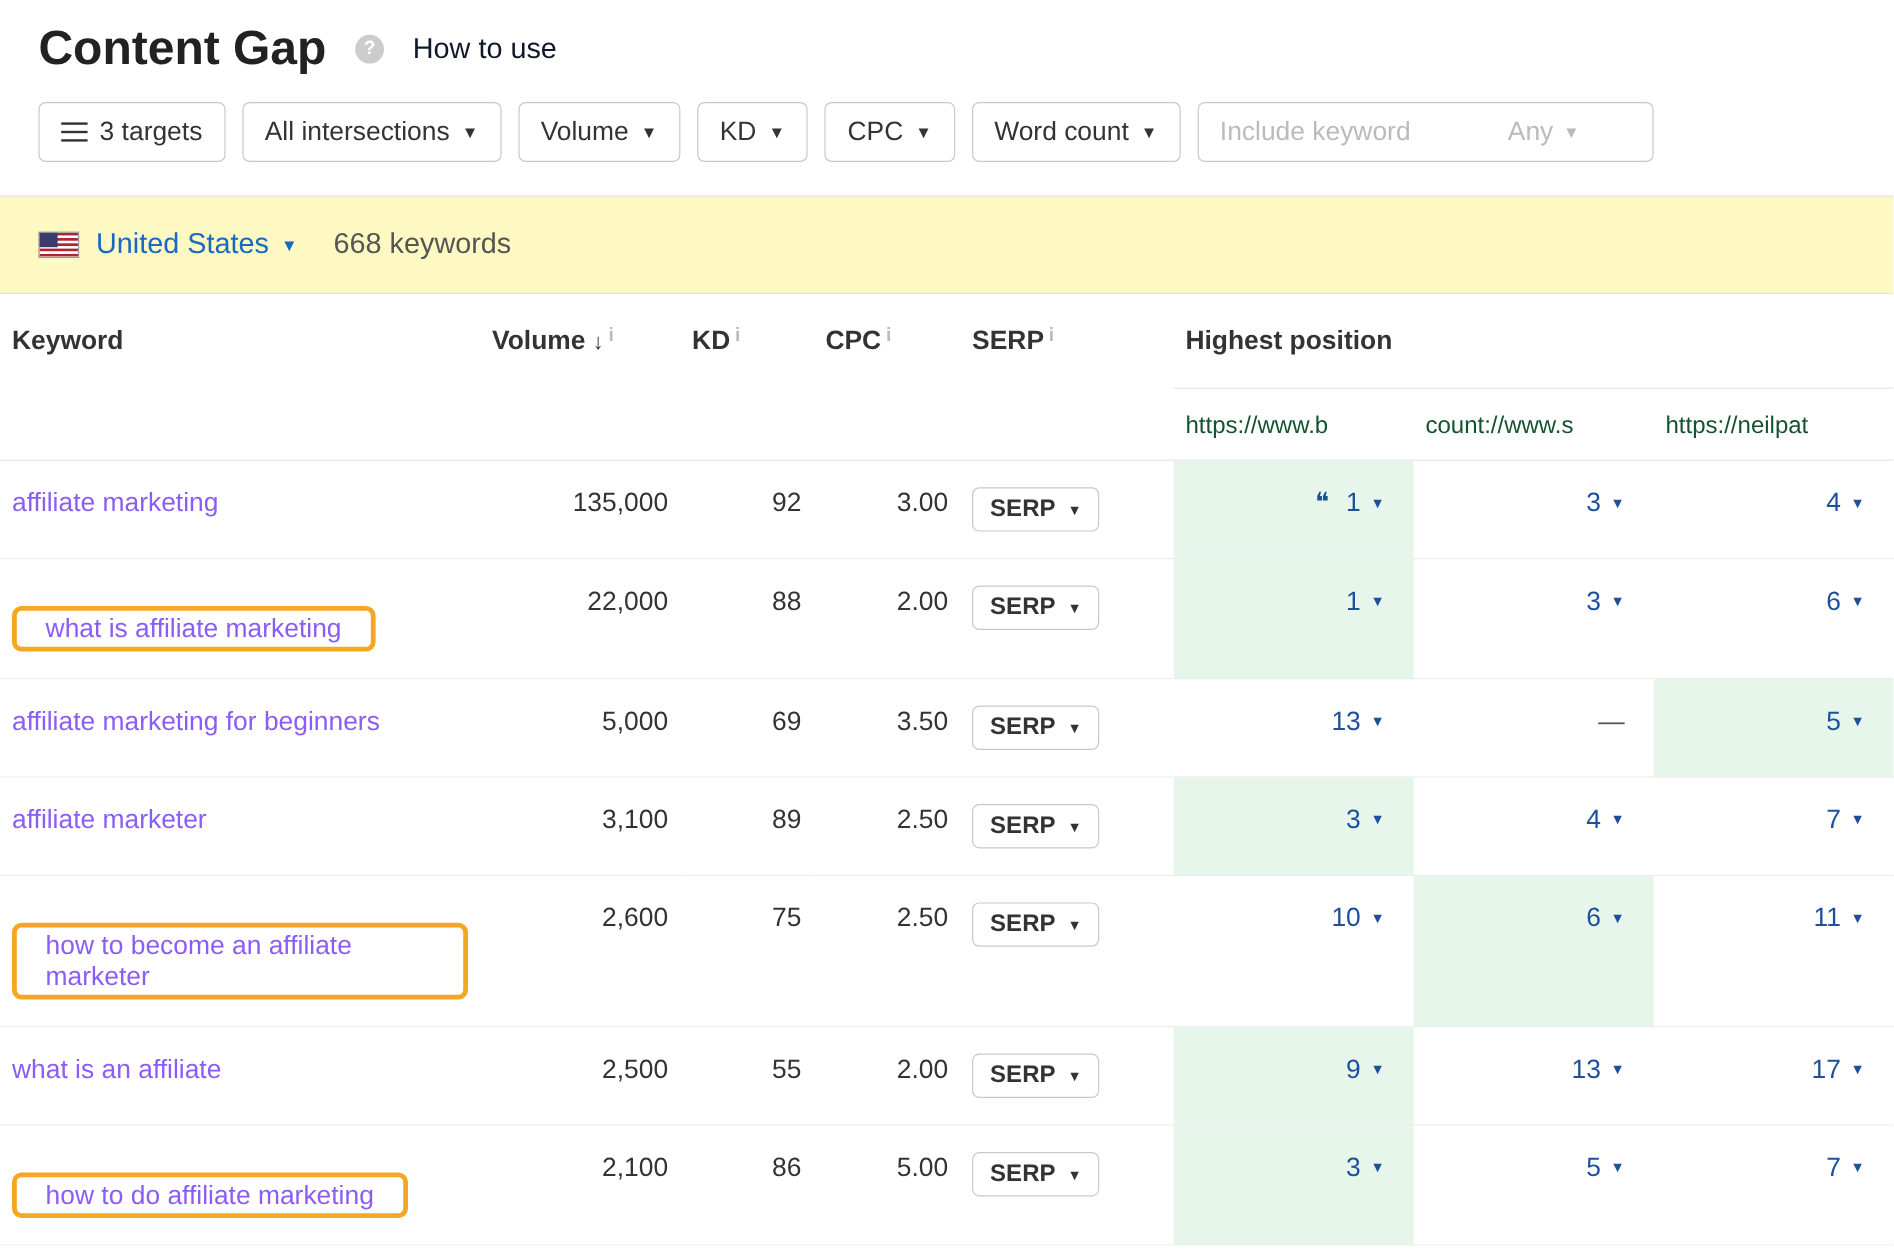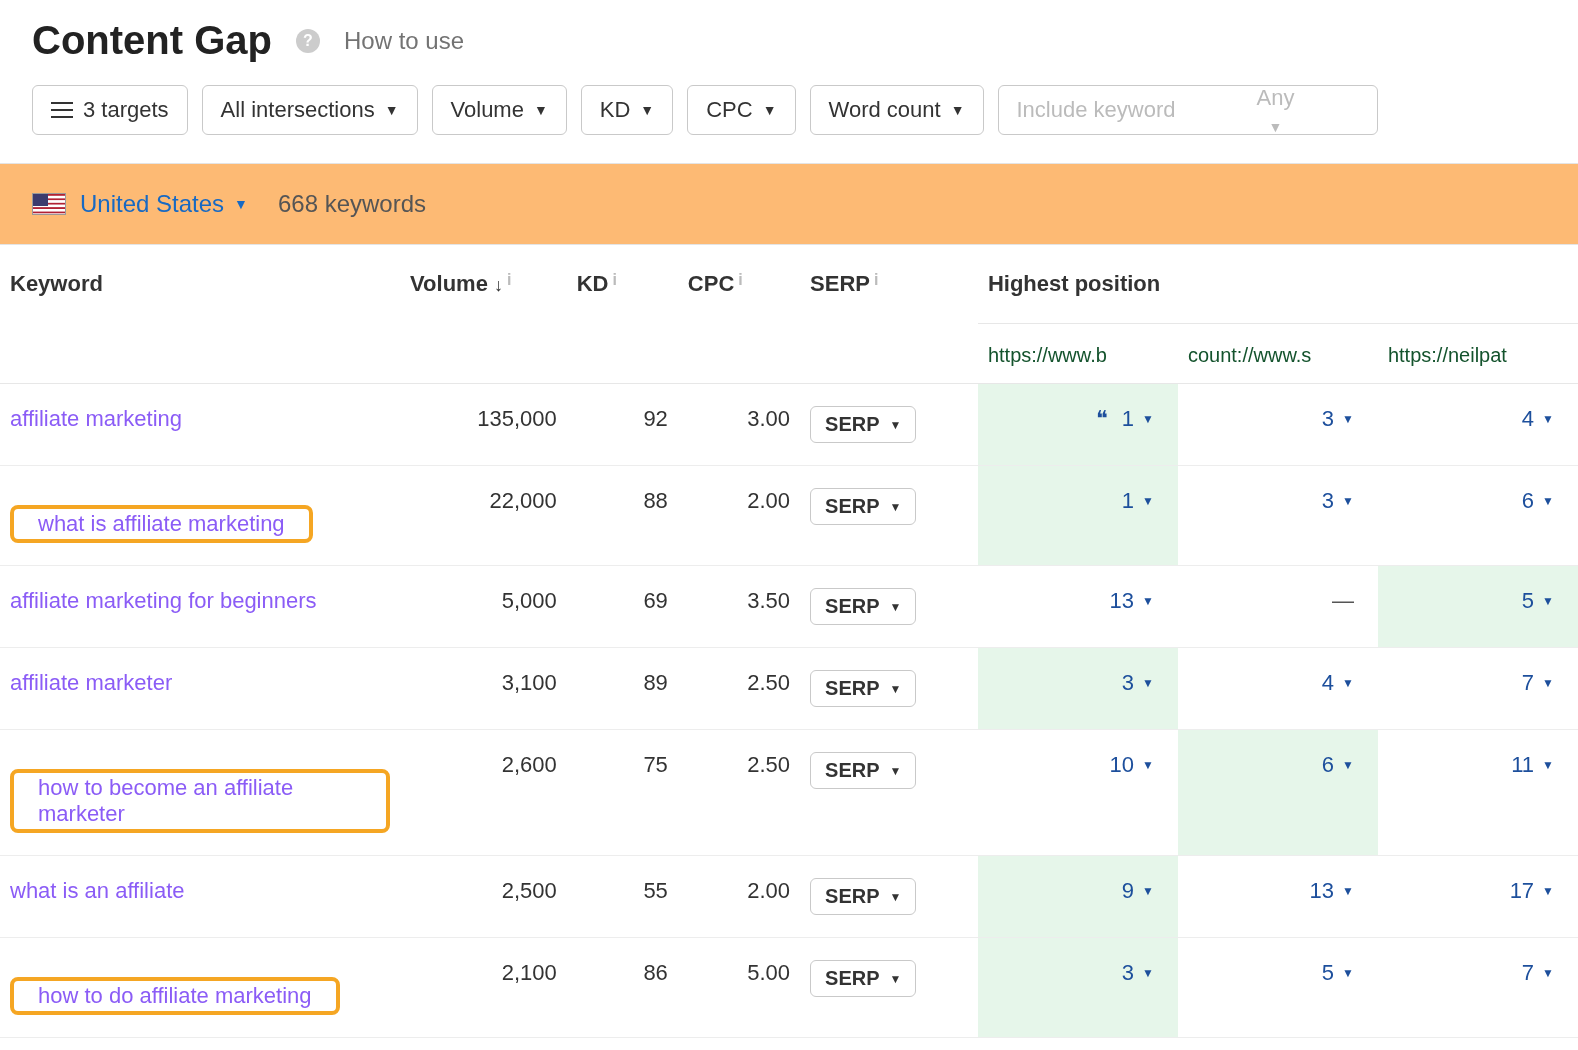--- a/index.html
+++ b/index.html
@@ -19,21 +19,21 @@
     font-size: 40px;
     font-weight: 700;
     color: #222;
   }
   .help-icon {
     width: 24px; height: 24px; border-radius: 50%;
     background: #ccc; color: #fff;
     display: inline-flex; align-items: center; justify-content: center;
     font-size: 16px; font-weight: 700;
   }
-  .howto { font-size: 24px; color: #737373; }
+  .howto { font-size: 24px; color: #0f172a; }
   .filters-row {
     display: flex;
     align-items: center;
     padding: 0 32px 28px 32px;
     gap: 14px;
   }
   .filter-btn {
     border: 1px solid #c9c9c9;
     border-radius: 6px;
     background: #fff;
@@ -66,27 +66,27 @@
     display: inline-flex;
     align-items: center;
     padding: 0 14px 0 18px;
     flex: 1;
     max-width: 380px;
   }
   .include-wrap input {
     border: none; outline: none; font-size: 22px; color:#7f1d1d; width: 240px;
   }
   .include-wrap input::placeholder { color:#bbb; }
-  .include-any { color:#bbb; font-size:22px; display:inline-flex; align-items:center; gap:8px;flex-direction:column; }
+  .include-any { color:#bbb; font-size:22px; display:inline-flex; align-items:center; gap:8px; }
   .include-any .caret { font-size:14px; color:#bbb; }
 
   .summary-bar {
     border-top: 1px solid #e4e4e4;
     border-bottom: 1px solid #e4e4e4;
-    background: #fdba74;
+    background: #fef9c3;
     padding: 26px 32px;
     display: flex;
     align-items: center;
     gap: 30px;
   }
   .flag-us {
     width: 34px; height: 22px;
     background: linear-gradient(#b22234 0 50%, #fff 50% 100%);
     background-size: 100% 4.4px;
     position: relative; display:inline-block; border:1px solid #999;

